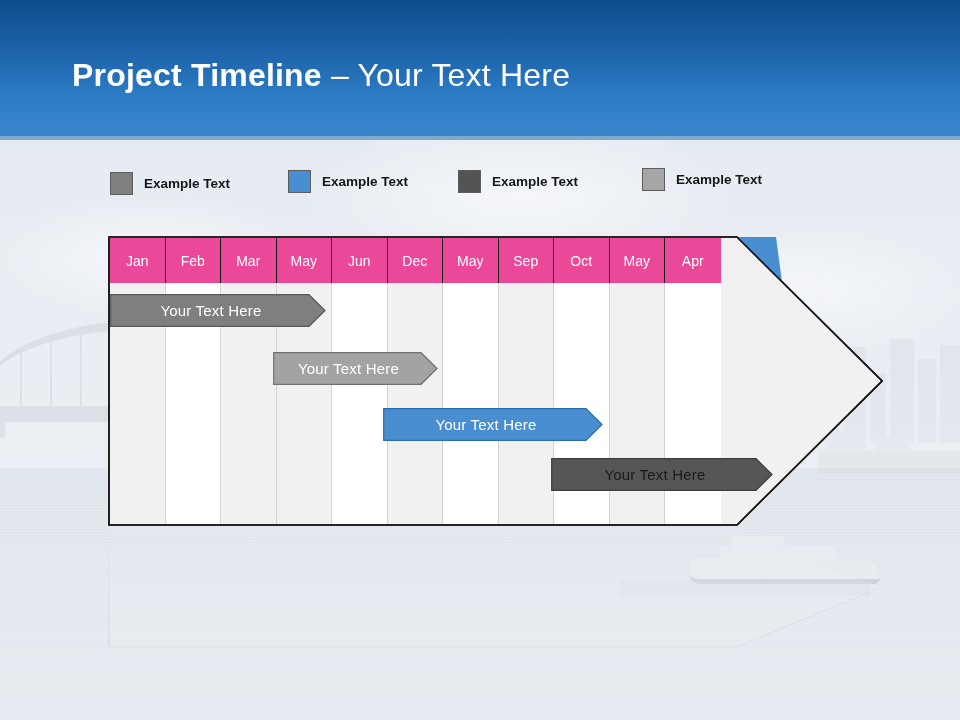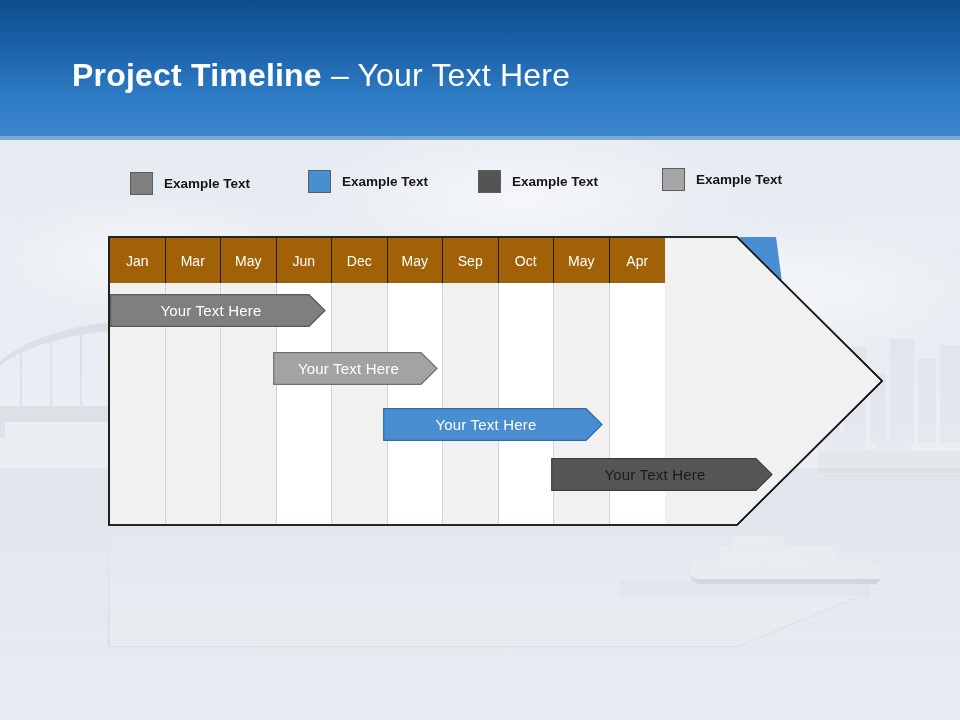--- a/index.html
+++ b/index.html
@@ -144,21 +144,21 @@
     white-space: nowrap;
     margin-left: 8px;
   }
   .title .strong { font-weight: bold; }
   .title .light  { font-weight: normal; }
 
   
   .legend {
     position: absolute;
     left: 110px; top: 166px;
-    width: 700px; height: 34px; margin-left: 20px;
+    width: 700px; height: 34px;
   }
   .legend-item {
     position: absolute;
     display: flex;
     align-items: center;
     white-space: nowrap;
   }
   .legend-swatch {
     width: 21px; height: 21px;
     border: 1px solid #5d5d5d;
@@ -192,21 +192,21 @@
   .col {
     position: relative;
     width: 55.5px;
     height: 100%;
   }
   .col.shaded .col-body { background: #f1f1f1; }
   .col.plain   .col-body { background: #ffffff; }
   .col-head {
     position: absolute;
     left: 0; top: 0; width: 100%; height: 45px;
-    background: #a16207;
+    background: #ec4899;
     color: #ffffff;
     font-size: 14px;
     display: flex;
     align-items: center;
     justify-content: center;
     border-right: 1px solid #1a1a1a;
     box-sizing: border-box;
   }
   .col:last-child .col-head { border-right: none; }
   .col-body {
@@ -344,20 +344,24 @@
       <path d="M1,1 L629,1 L774,145 L629,289 L1,289 Z" fill="#f1f1f1" stroke="#1a1a1a" stroke-width="1.6"></path>
       <path d="M668,1 L629,1 L674,46 Z" fill="#4a8ed2"></path>
       <path d="M1,1 L629,1 L774,145 L629,289 L1,289 Z" fill="none" stroke="#1a1a1a" stroke-width="1.6"></path>
     </svg>
 
     <div class="grid">
       <div class="col shaded">
         <div class="col-head">Jan</div>
         <div class="col-body"></div>
       </div>
+      <div class="col plain">
+        <div class="col-head">Feb</div>
+        <div class="col-body"></div>
+      </div>
       <div class="col shaded">
         <div class="col-head">Mar</div>
         <div class="col-body"></div>
       </div>
       <div class="col shaded">
         <div class="col-head">May</div>
         <div class="col-body"></div>
       </div>
       <div class="col plain">
         <div class="col-head">Jun</div>

